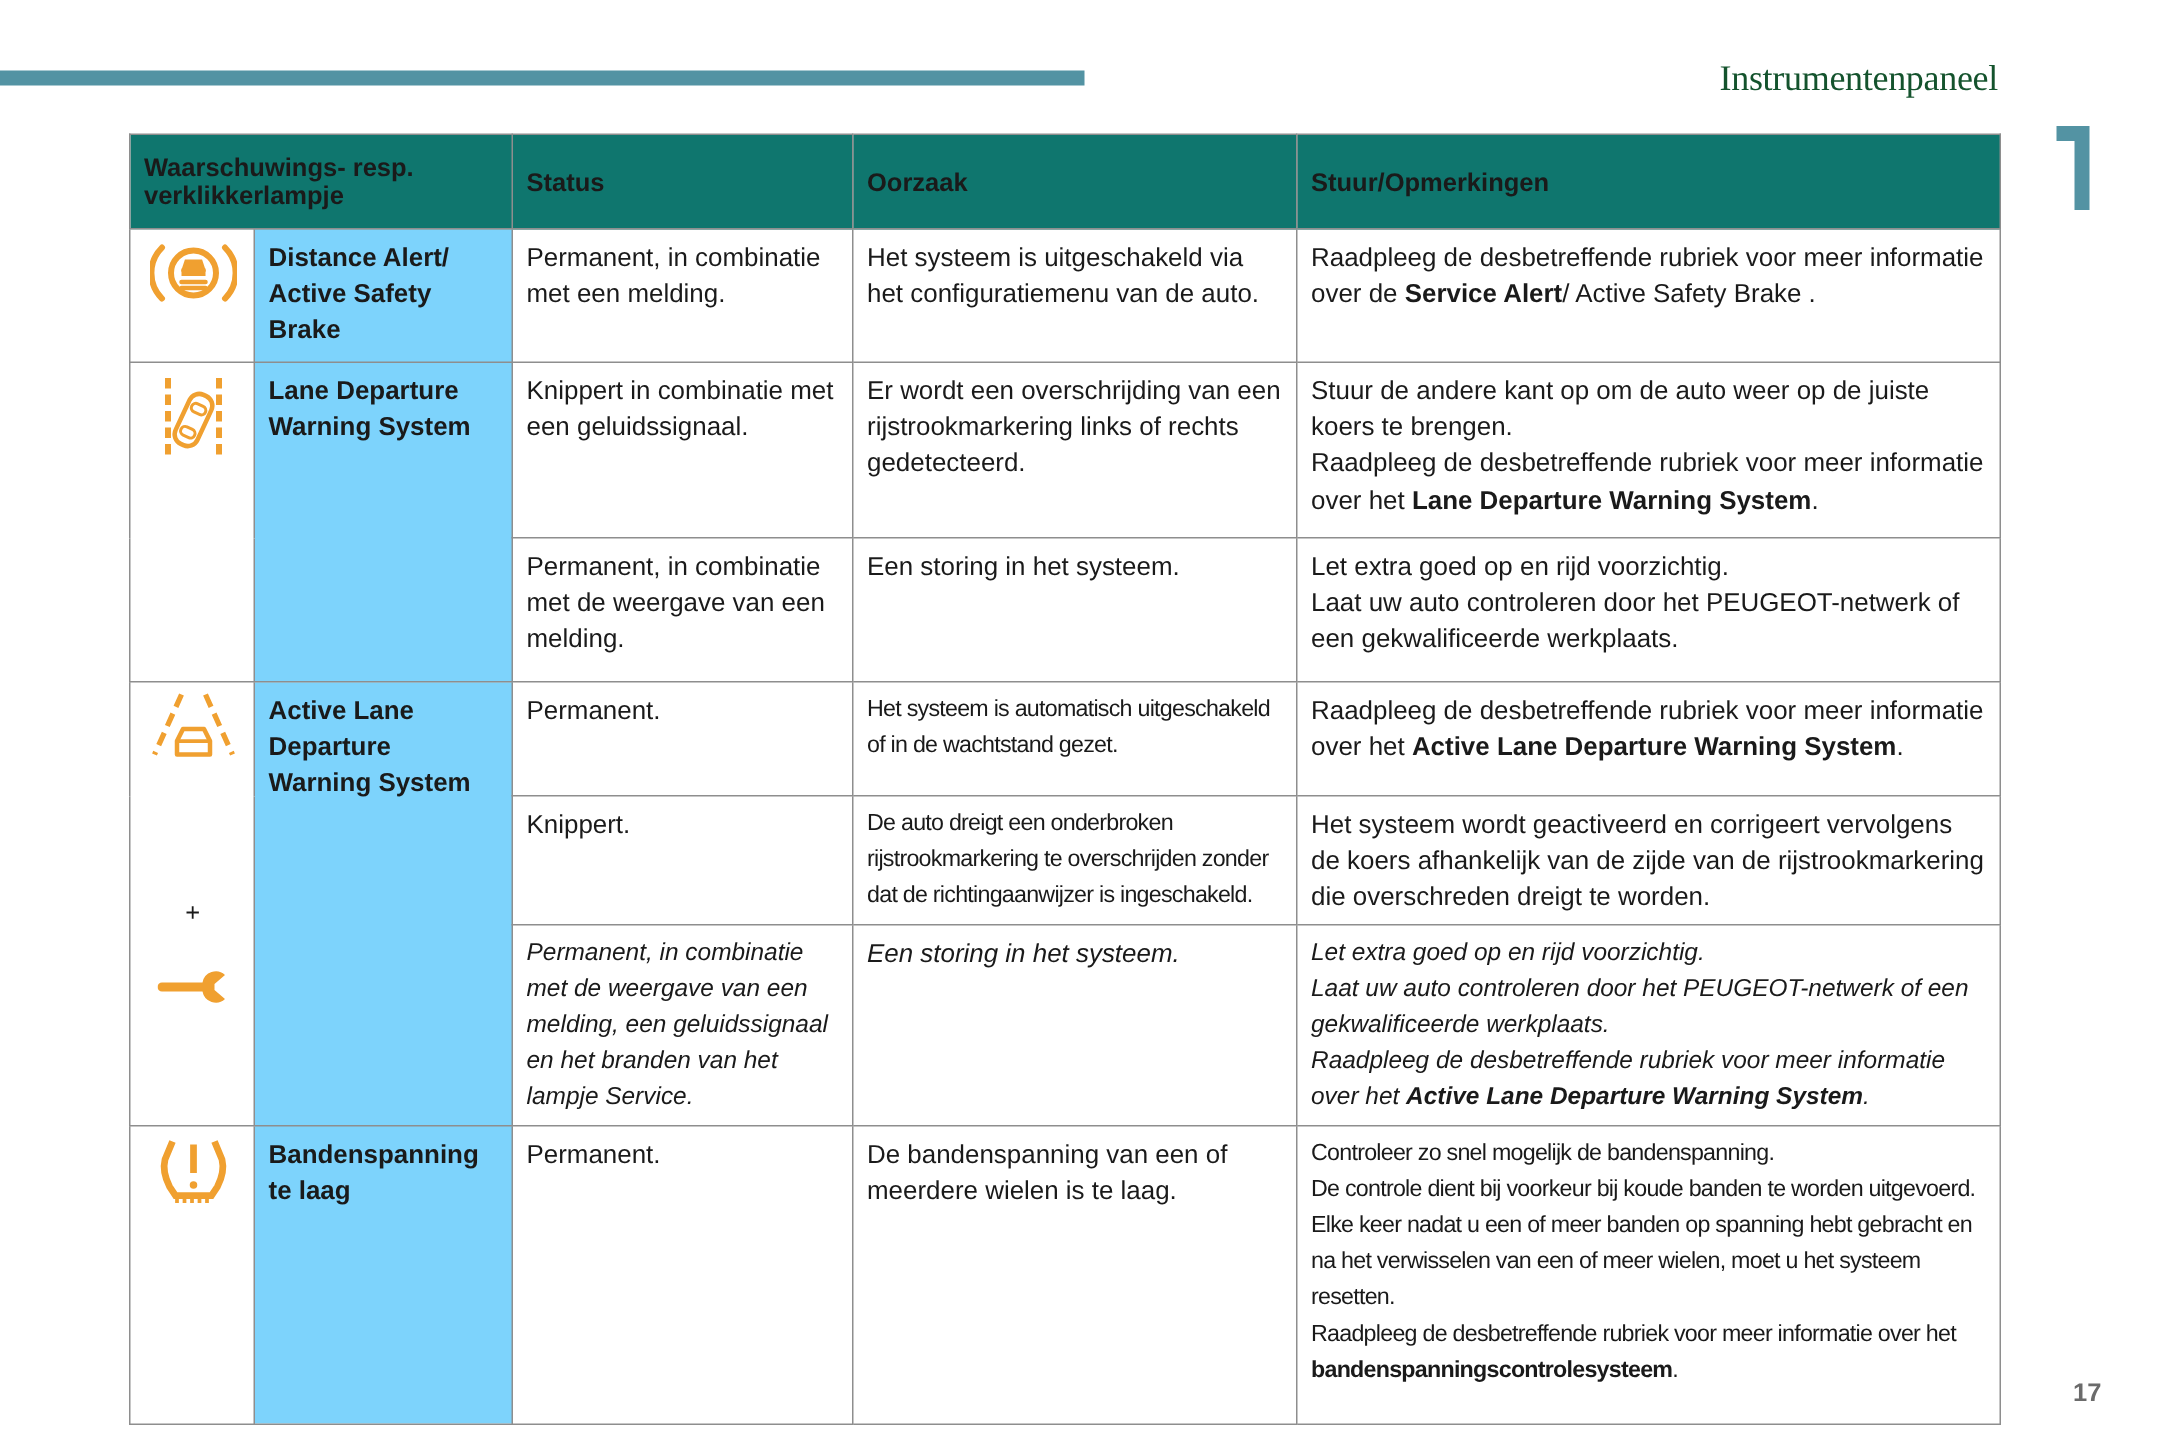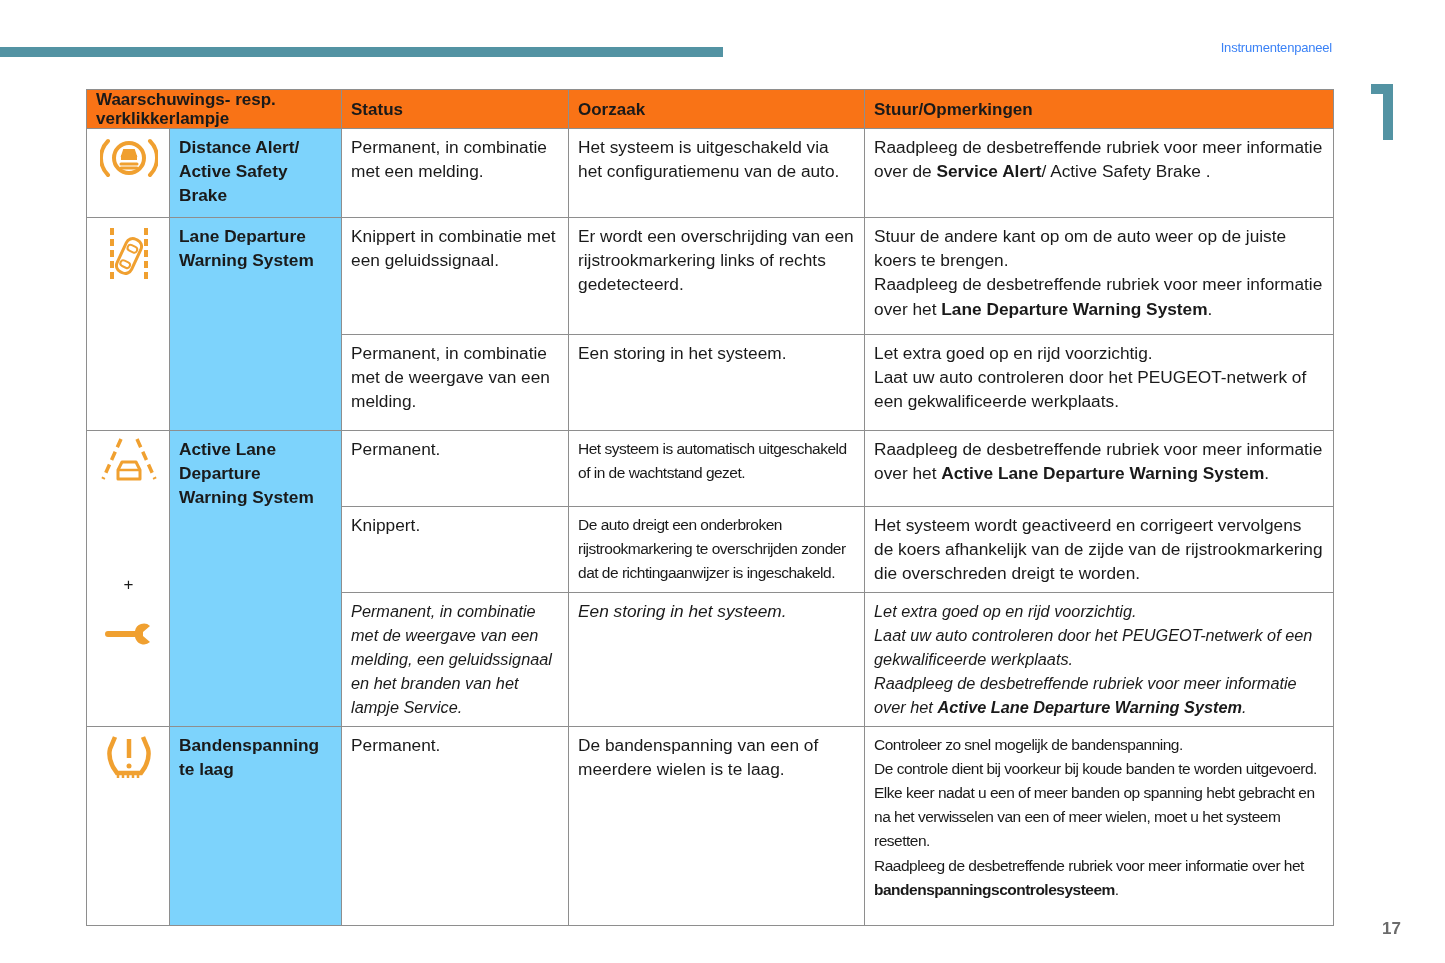--- a/index.html
+++ b/index.html
@@ -1,27 +1,27 @@
 <!DOCTYPE html>
 <html><head>
 <meta charset="utf-8">
 <style>
   html, body { margin:0; padding:0; background:#ffffff; }
   body { width:1445px; height:963px; position:relative; overflow:hidden;
          font-family:"Liberation Sans", "DejaVu Sans", sans-serif; color:#1a1a1a; }
   .top-bar { position:absolute; left:0; top:47px; width:723px; height:10px; background:#5393a3; }
-  .section-title { position:absolute; right:113px; top:40px; font-size:13px; color:#3b82f6;
-                   font-family:Liberation Sans, sans-serif; letter-spacing:-0.2px; }
+  .section-title { position:absolute; right:113px; top:40px; font-size:24px; color:#14532d;
+                   font-family:Liberation Serif, serif; letter-spacing:-0.2px; }
   .chapter-num { position:absolute; left:1369px; top:82px; width:26px; height:60px; }
   .page-num { position:absolute; left:1382px; top:919px; font-size:17px; font-weight:bold; color:#6b6b6b; }
 
   table.warn { position:absolute; left:86px; top:89px; border-collapse:collapse; width:1247px;
                table-layout:fixed; font-size:17.3px; line-height:24.2px; }
   table.warn td, table.warn th { border:1.6px solid #8e8e8e; vertical-align:top; padding:6px 8px 6px 9px; }
-  table.warn th { background:#f97316; text-align:left; font-weight:bold; font-size:17px; vertical-align:middle; padding:0 9px; line-height:19px; }
+  table.warn th { background:#0f766e; text-align:left; font-weight:bold; font-size:17px; vertical-align:middle; padding:12px 9px; line-height:19px; }
   td.icon-cell { background:#ffffff; text-align:center; padding:6px 2px; }
   td.name-cell { background:#7dd3fc; font-weight:bold; }
   td.narrow { font-family:"Liberation Sans", sans-serif; font-size:15.5px; letter-spacing:-0.5px; transform-origin:left top;margin-left:45px; }
   .icon { display:inline-block; }
   .bold { font-weight:bold; }
   .plus { display:block; font-size:17px; margin-top:86px; }
   .wrench { display:block; margin-top:26px; }
 </style>
 </head>
 <body>

